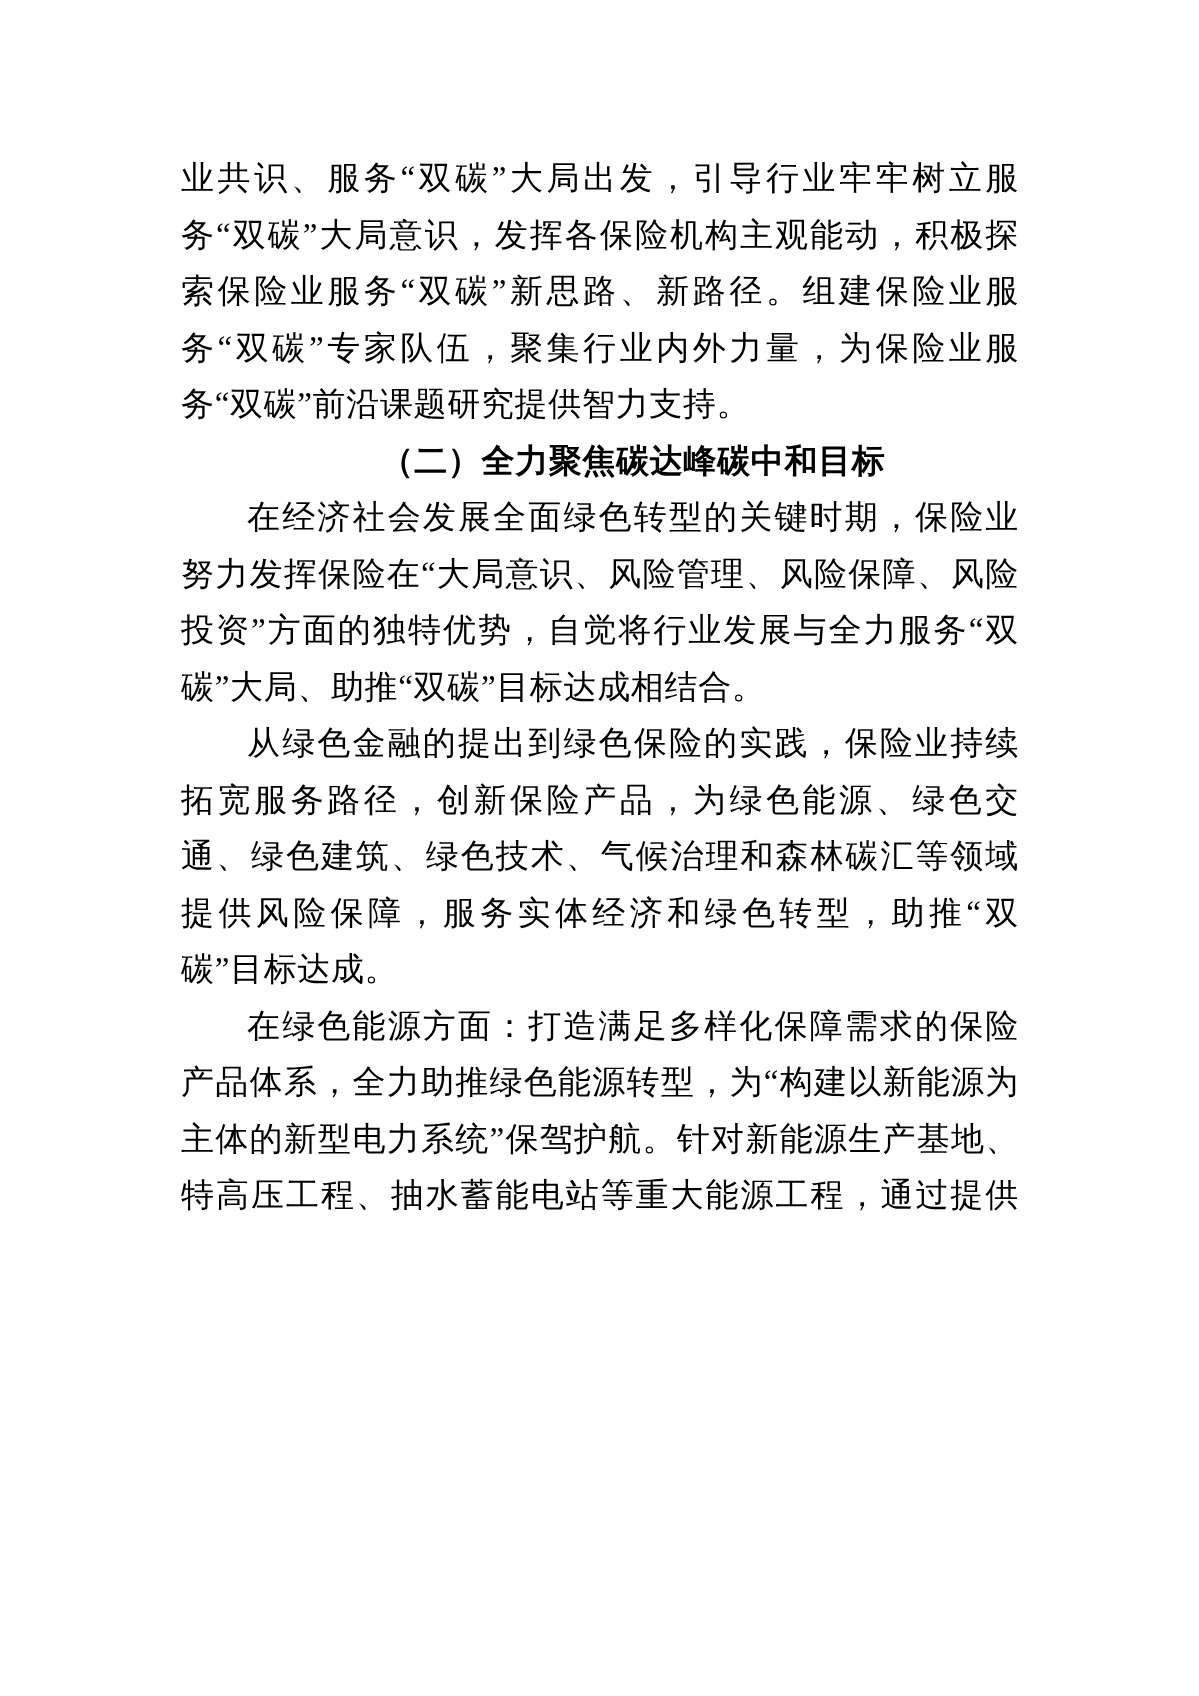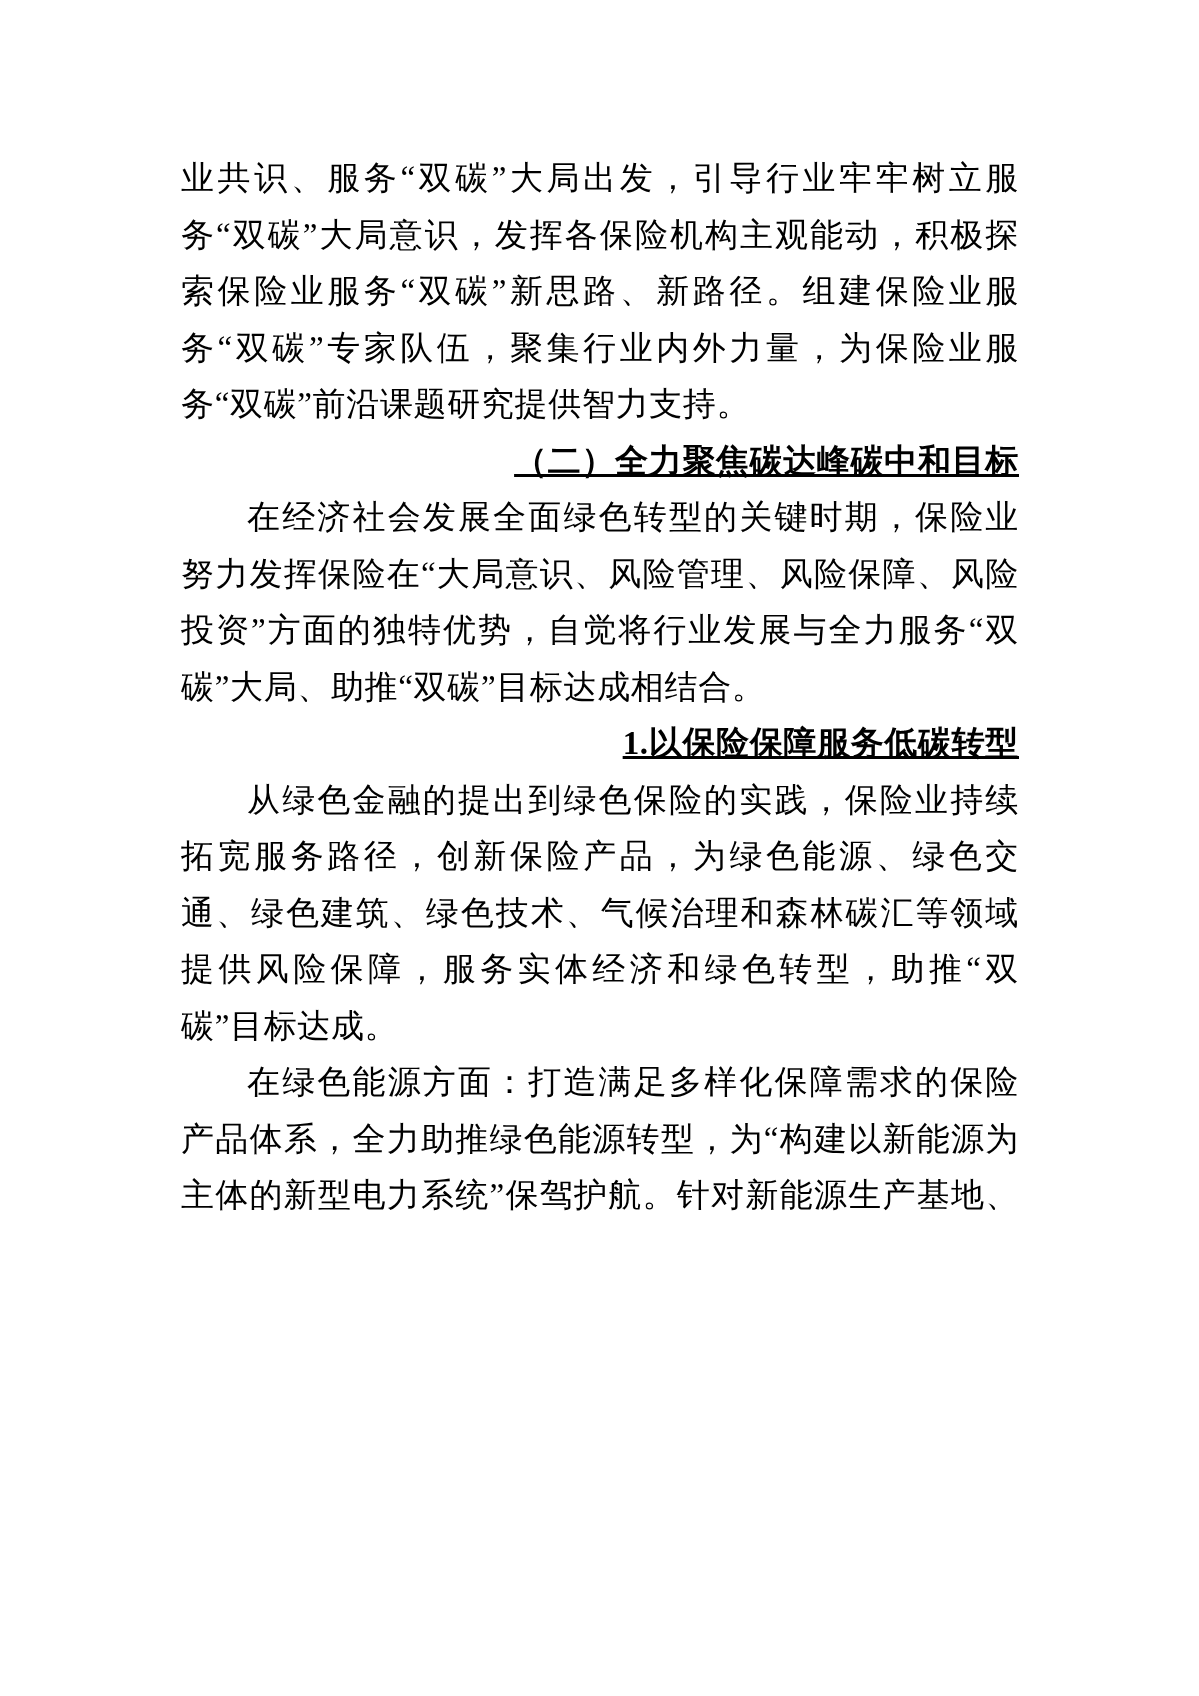--- a/index.html
+++ b/index.html
@@ -31,40 +31,38 @@
       text-justify: inter-character;
       text-indent: 2em;
       letter-spacing: 0.02em;
       word-break: break-all;
     }
     .para.no-indent {
       text-indent: 0;
     }
     .para.heading {
       font-weight: 700;
-      text-align: right;
-      text-decoration: underline;
+      text-align: center;
     }
     .page-number {
       position: absolute;
       left: 0;
       right: 0;
       top: 1494px;
       text-align: center;
       font-size: 27px;
       line-height: 32px;
       color: #000000;
     }
   </style>
 </head>
 <body>
 
 <div class="page">
   <div class="content">
     <p class="para no-indent">业共识、服务“双碳”大局出发，引导行业牢牢树立服务“双碳”大局意识，发挥各保险机构主观能动，积极探索保险业服务“双碳”新思路、新路径。组建保险业服务“双碳”专家队伍，聚集行业内外力量，为保险业服务“双碳”前沿课题研究提供智力支持。</p>
     <p class="para heading">（二）全力聚焦碳达峰碳中和目标</p>
     <p class="para">在经济社会发展全面绿色转型的关键时期，保险业努力发挥保险在“大局意识、风险管理、风险保障、风险投资”方面的独特优势，自觉将行业发展与全力服务“双碳”大局、助推“双碳”目标达成相结合。</p>
-    <p class="para heading">1.以保险保障服务低碳转型</p>
     <p class="para">从绿色金融的提出到绿色保险的实践，保险业持续拓宽服务路径，创新保险产品，为绿色能源、绿色交通、绿色建筑、绿色技术、气候治理和森林碳汇等领域提供风险保障，服务实体经济和绿色转型，助推“双碳”目标达成。</p>
     <p class="para">在绿色能源方面：打造满足多样化保障需求的保险产品体系，全力助推绿色能源转型，为“构建以新能源为主体的新型电力系统”保驾护航。针对新能源生产基地、特高压工程、抽水蓄能电站等重大能源工程，通过提供建筑/安装工程险、建工团意险/雇主责任险等，保障其安全建设；提供财产险、机损险、营业中断险、安全生产责任险等，保障其正常运行；提供太阳能光伏组件 40 年期产品质量及功率补偿责任保险、光伏日照指数保险、风速发电量保证保险等创新型</p>
   </div>
   <div class="page-number">7</div>
 </div>
 
 </body></html>

